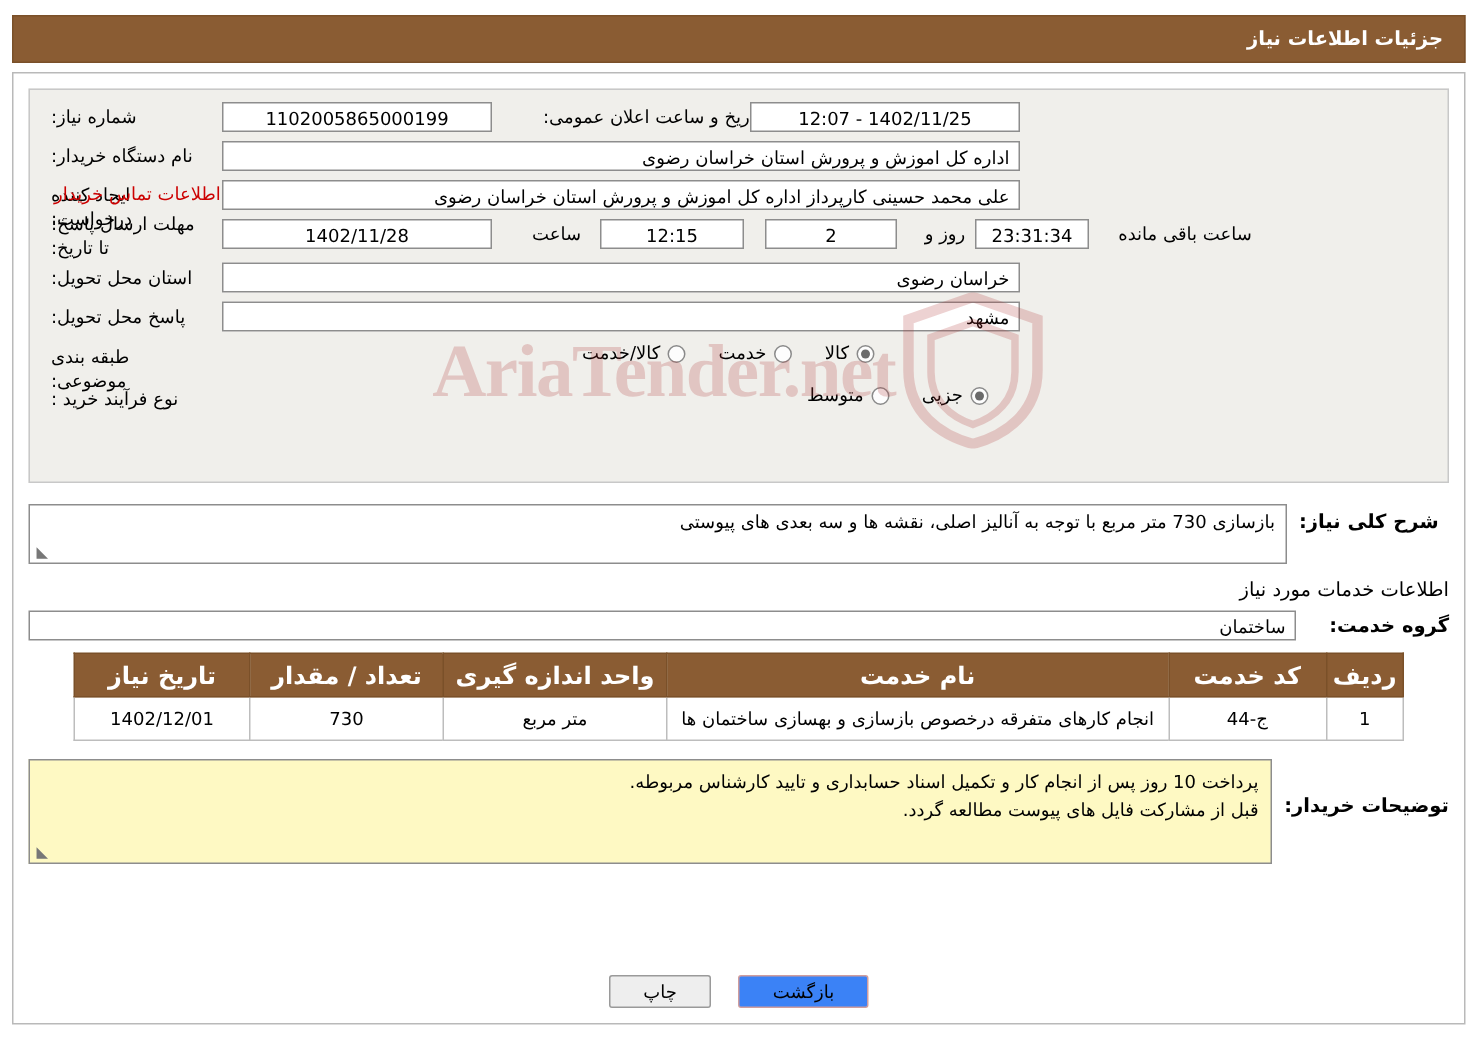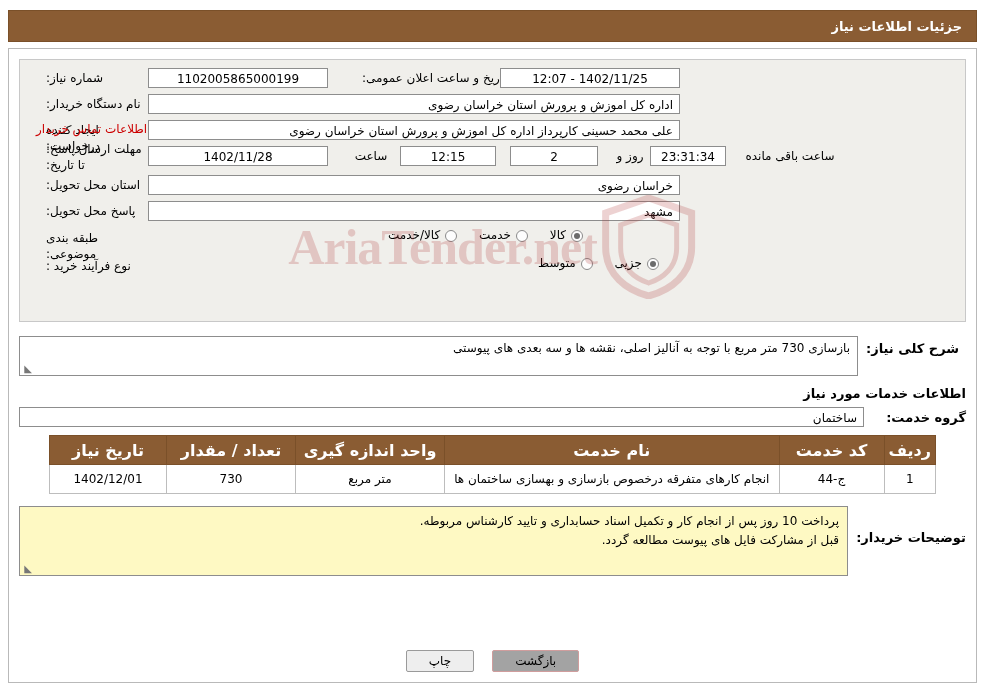--- a/index.html
+++ b/index.html
@@ -85,21 +85,21 @@
   .fld.center { text-align: center; }
 
   .link {
     color: #cc0000;
     font-size: 12px;
     text-decoration: none;
     cursor: pointer;
   }
 
   
-  .ip-label { position: absolute; left: 20px; width: 110px; text-align: left; }
+  .ip-label { position: absolute; left: 8px; width: 110px; text-align: left; }
 
   
   .radio {
     display: inline-block;
     width: 12px;
     height: 12px;
     border-radius: 50%;
     border: 1px solid #8a8a8a;
     background: #fdfdfd;
     vertical-align: middle;
@@ -181,21 +181,21 @@
   .resize-grip {
     position: absolute;
     left: 2px; bottom: 1px;
     width: 10px; height: 10px;
     color: #777;
     font-size: 10px;
     line-height: 10px;
   }
 
   .sub-title {
-    font-weight: bold;
+    font-weight: normal;
     font-size: 13px;
     text-align: right;
     margin: 10px 10px 6px 0;
   }
 
   .svc-row {
     display: flex;
     align-items: center;
     gap: 10px;
     margin: 0 10px 8px 0;
@@ -280,21 +280,21 @@
     font-size: 12px;
     padding: 3px 22px;
     border: 1px solid #9a9a9a;
     background: #eeeeee;
     cursor: pointer;
     font-family: "DejaVu Sans", "Liberation Sans", sans-serif;
     border-radius: 2px;
     min-width: 64px;
   }
   .btn.back {
-    background: #a3a3a3;
+    background: #3b82f6;
     border-color: #d09d9d;
   }
 </style>
 </head>
 <body>
 
 <div class="header-bar">
   <span class="title">جزئیات اطلاعات نیاز</span>
 </div>
 

